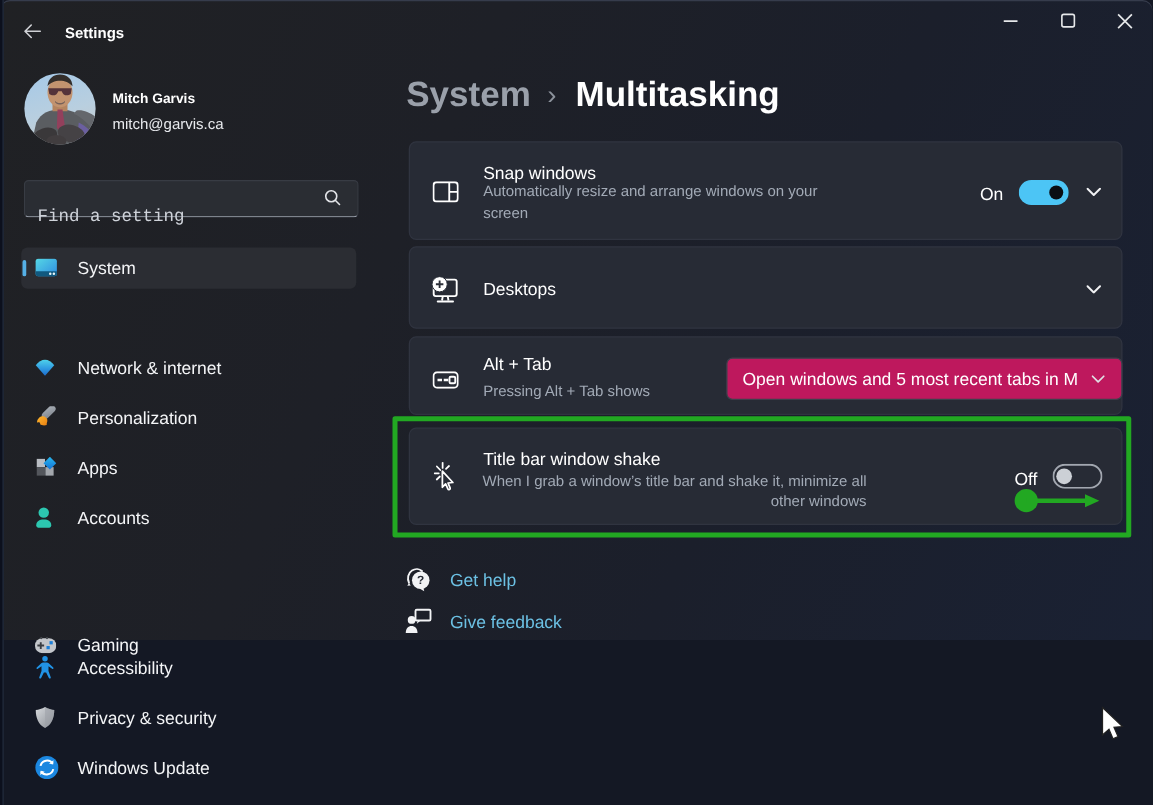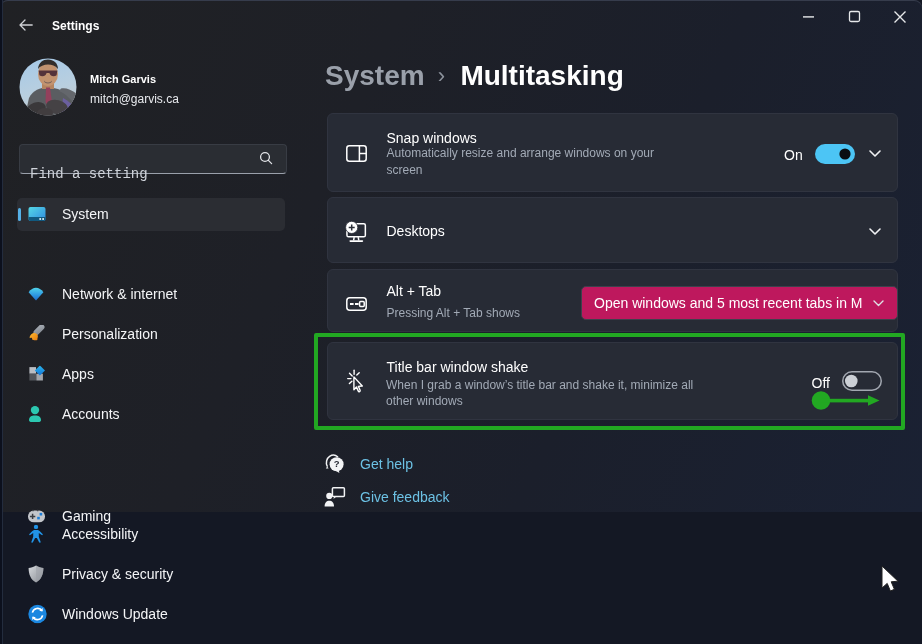--- a/index.html
+++ b/index.html
@@ -26,21 +26,21 @@
 
 #crumb{left:325px;top:60px;font-size:28px;font-weight:700;color:#fff;}
 .card{left:327px;width:571px;background:#272b35;border:1px solid #303440;border-radius:6px;box-sizing:border-box;}
 .cicon{position:absolute;left:18px;}
 .ctitle{position:absolute;left:58.5px;font-size:14px;color:#fff;white-space:nowrap;}
 .cdesc{position:absolute;left:58.5px;font-size:12px;color:#a2aab6;line-height:17px;white-space:nowrap;}
 .chev{position:absolute;}
 #card1{top:113px;height:79px;padding-left:35px;}
 #card2{top:197px;height:66px;}
 #card3{top:269px;height:63px;}
-#card4{top:342px;height:78px;left:326.5px;}
+#card4{top:342px;height:78px;left:326.5px;text-align:right;}
 #onlbl{position:absolute;left:456px;top:33px;font-size:14px;color:#fff;}
 #drop{position:absolute;left:223px;top:16px;width:317px;height:34px;background:#be185d;border:1px solid #3d414c;border-radius:5px;box-sizing:border-box;margin-left:30px;}
 #droptxt{position:absolute;left:12px;top:8px;font-size:14px;color:#fff;white-space:nowrap;}
 #offlbl{position:absolute;left:484px;top:32px;font-size:14px;color:#fff;}
 #greenbox{left:314px;top:333px;width:591px;height:97px;border:4px solid #22a822;border-radius:2px;box-sizing:border-box;}
 #greenarrow{left:808px;top:388px;}
 .link{font-size:14px;color:#6cc1e4;}
 #gethelp{left:360px;top:456px;}
 #givefb{left:360px;top:489px;}
 #helpicon{left:324px;top:452px;}

